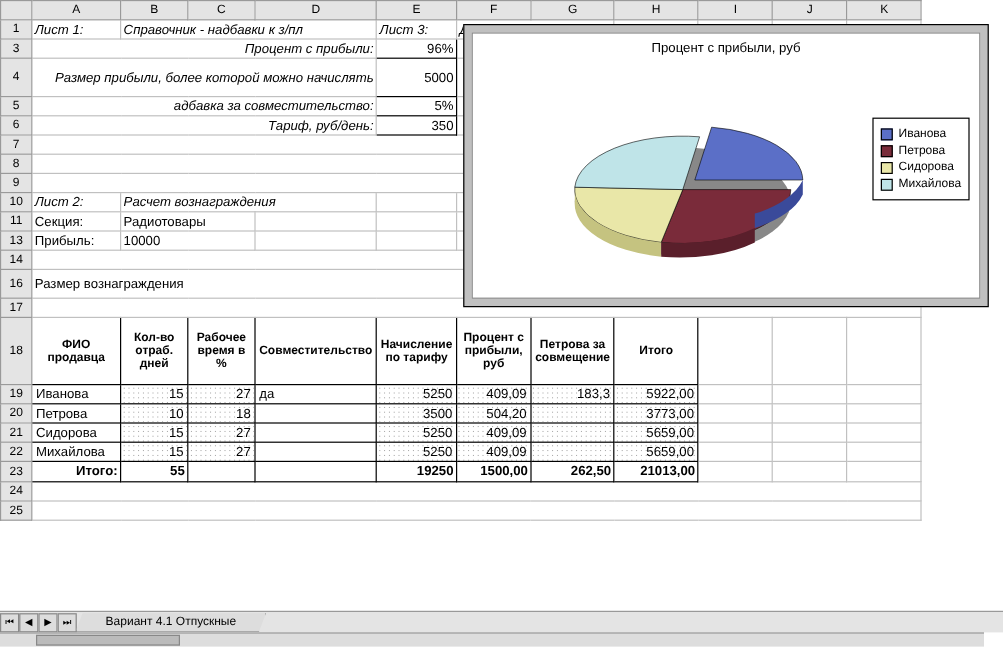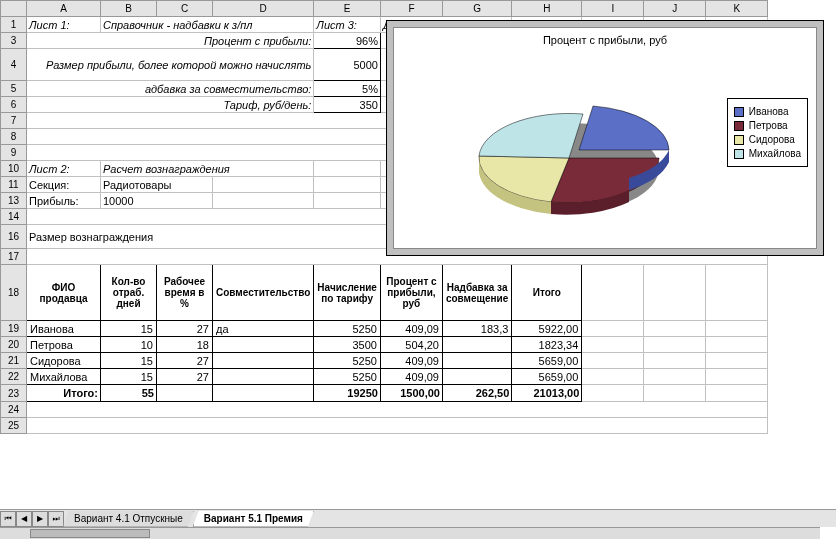--- a/index.html
+++ b/index.html
@@ -120,21 +120,21 @@
   .tabbtns { display: flex; }
   .tabbtns span {
     width: 16px; height: 16px;
     border: 1px solid #888;
     background: #ddd;
     display: flex; align-items: center; justify-content: center;
     font-size: 8px;
     cursor: pointer;
   }
   .tab {
-    padding: 2px 10px;
+    padding: 2px 24px;
     border: 1px solid #888;
     background: #ddd;
     border-top: none;
     margin-left: -1px;
     cursor: pointer;
     clip-path: polygon(6px 0, 100% 0, calc(100% - 6px) 100%, 0 100%);
   }
   .tab.active { background: #fff; font-weight: bold; }
   .hscroll {
     position: absolute;
@@ -289,21 +289,21 @@
         <td colspan="11"></td>
       </tr>
   <tr class="thead">
     <td class="rowhdr" style="border:1px solid #999!important;font-weight:normal">18</td>
     <td>ФИО продавца</td>
     <td>Кол-во отраб. дней</td>
     <td>Рабочее время в %</td>
     <td>Совместительство</td>
     <td>Начисление по тарифу</td>
     <td>Процент с прибыли, руб</td>
-    <td>Надбавка за совмещение</td>
+    <td>Петрова за совмещение</td>
     <td>Итого</td>
     <td style="border:1px solid #c0c0c0!important"></td>
         <td style="border:1px solid #c0c0c0!important"></td>
         <td style="border:1px solid #c0c0c0!important"></td>
   </tr>
   <tr class="tdata">
     <td class="rowhdr" style="border:1px solid #999!important">19</td>
     <td>Иванова</td>
     <td class="dot">15</td>
     <td class="dot">27</td>
@@ -318,21 +318,21 @@
   </tr>
   <tr class="tdata">
     <td class="rowhdr" style="border:1px solid #999!important">20</td>
     <td>Петрова</td>
     <td class="dot">10</td>
     <td class="dot">18</td>
     <td></td>
     <td class="dot">3500</td>
     <td class="dot">504,20</td>
     <td class="dot"></td>
-    <td class="dot">1823,34</td>
+    <td class="dot">3773,00</td>
     <td style="border:1px solid #c0c0c0!important"></td>
         <td style="border:1px solid #c0c0c0!important"></td>
         <td style="border:1px solid #c0c0c0!important"></td>
   </tr>
   <tr class="tdata">
     <td class="rowhdr" style="border:1px solid #999!important">21</td>
     <td>Сидорова</td>
     <td class="dot">15</td>
     <td class="dot">27</td>
     <td></td>
@@ -423,17 +423,16 @@
 </div>
 
 <div class="tabbar">
   <div class="tabbtns">
     <span>⏮</span>
     <span>◀</span>
     <span>▶</span>
     <span>⏭</span>
   </div>
   <div class="tab">Вариант 4.1 Отпускные</div>
-  <div class="tab active">Вариант 5.1 Премия</div>
 </div>
 <div class="hscroll">
     <div class="thumb"></div>
   </div>
 
 </body></html>

